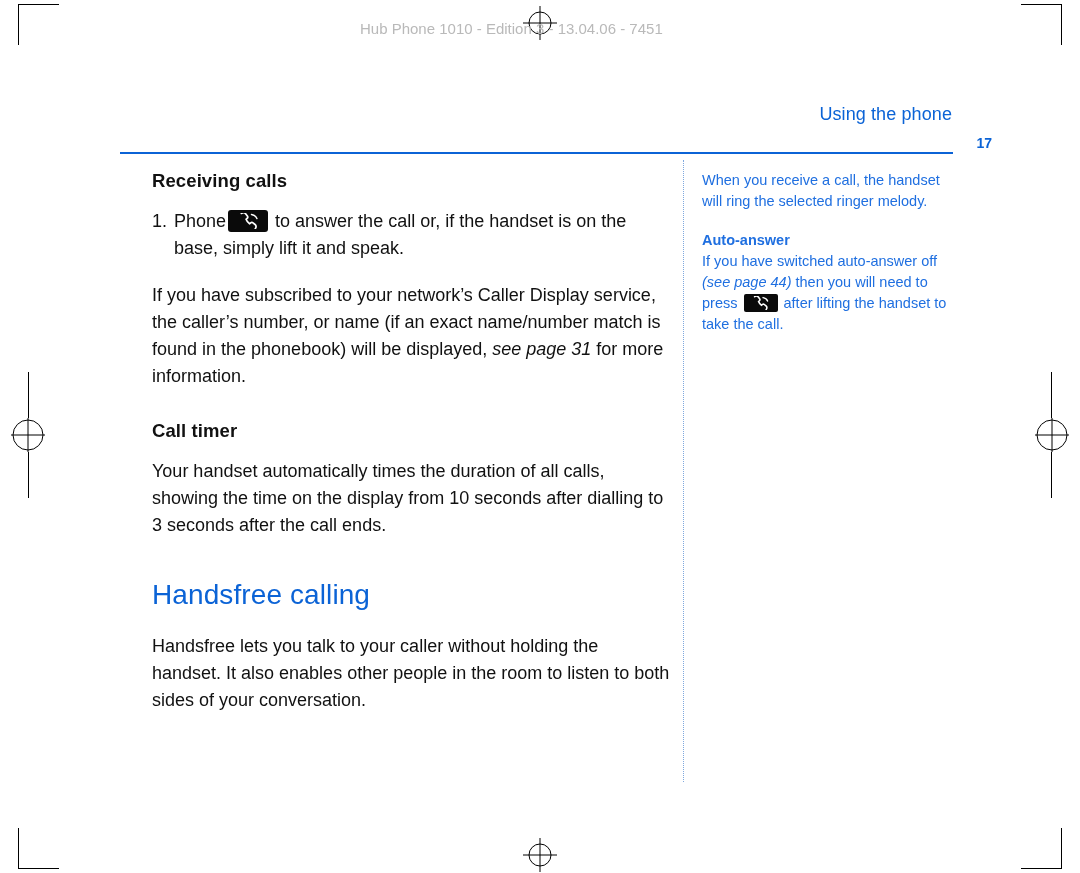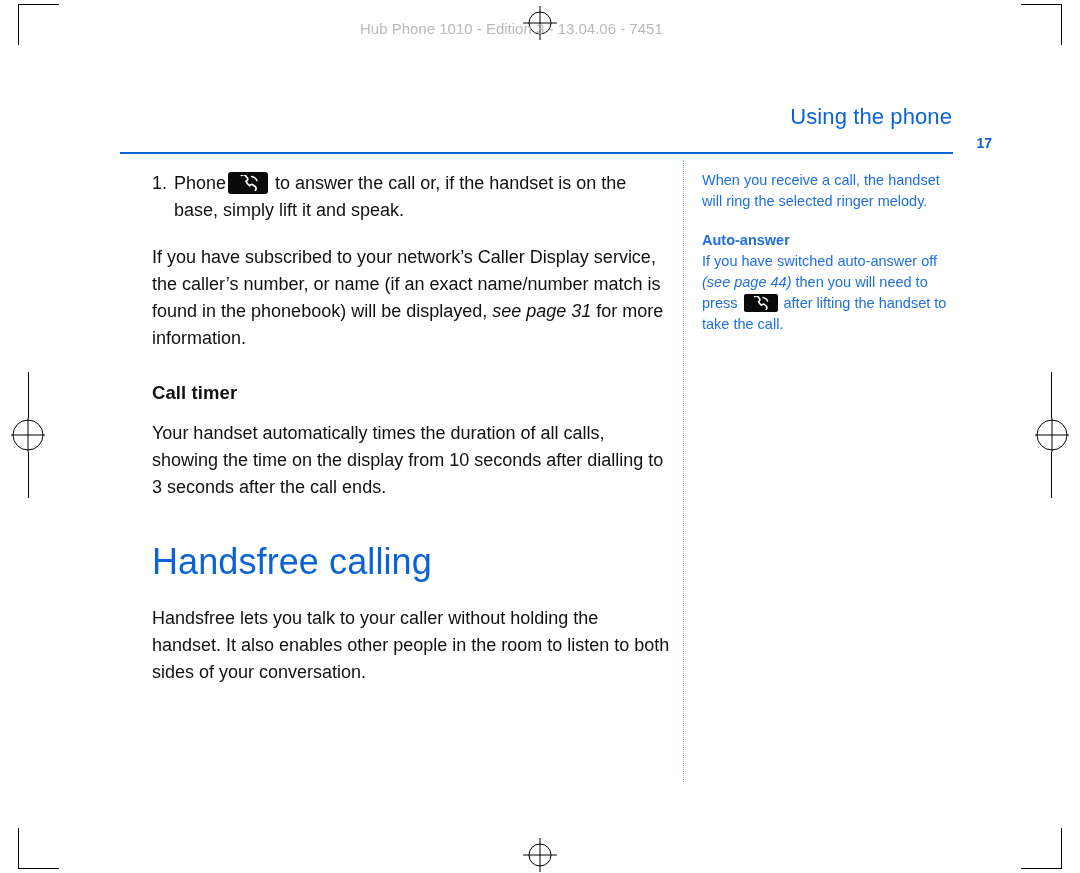--- a/index.html
+++ b/index.html
@@ -74,21 +74,21 @@
     white-space: pre;
     text-align: right;
   }
 
   
   .running-head {
     position: absolute;
     right: 128px;
     top: 104px;
     color: #0b63d6;
-    font-size: 22px;
+    font-size: 18px;
     font-weight: 400;
     letter-spacing: 0.1px;
   }
   .folio {
     position: absolute;
     right: 88px;
     top: 107px;
     color: #0b63d6;
     font-size: 14px;
     font-weight: 700;
@@ -129,21 +129,21 @@
   }
 
   h2.section {
     font-size: 18.5px;
     font-weight: 700;
     color: #111;
     margin: 0 0 16px 0;
     letter-spacing: 0.1px;
   }
   h1.chapter {
-    font-size: 36px;
+    font-size: 28px;
     font-weight: 400;
     color: #0b63d6;
     margin: 0 0 22px 0;
     letter-spacing: 0.1px;
   }
 
   p.body {
     font-size: 18px;
     line-height: 27px;
     margin: 0 0 22px 0;
@@ -248,20 +248,21 @@
   <div class="slug-faint">Hub Phone 1010 - Edition 3 - 13.04.06 - 7451</div>
 
   <div class="running-head">Using the phone</div>
   <div class="folio">17</div>
   <div class="head-rule"></div>
 
   <div class="col-rule"></div>
 
   <div class="main-col">
 
+    <h2 class="section">Receiving calls</h2>
 
     <div class="numbered">
       <span class="num">1.</span>
       <span class="txt"><span>Phone</span><span class="key"><svg width="24" height="16" viewBox="0 0 24 16">
               <path d="M3.2 1.4c1.6-1.1 3.3-.8 4.2.4l1.5 2c.6.8.5 1.6-.2 2.2l-1 .9c.5 1.5 1.8 3.2 3.4 4.3l1-.9c.7-.6 1.5-.6 2.2 0l1.9 1.6c1.1 1 1.3 2.6.2 4.1" fill="none" stroke="#ffffff" stroke-width="1.6" stroke-linecap="round" transform="translate(1,-1) scale(1.05)"></path>
               <path d="M14.5 1.5c2.6.3 4.6 2 5.4 4.1" fill="none" stroke="#ffffff" stroke-width="1.5" stroke-linecap="round"></path>
             </svg></span> <span>to answer the call or, if the handset is on the base, simply lift it and speak.</span></span>
     </div>
 
     <p class="body"><span>If you have subscribed to your network’s Caller Display service, the caller’s number, or name (if an exact name/number match is found in the phonebook) will be displayed, </span><span class="ital">see page 31</span><span> for more information.</span></p>

